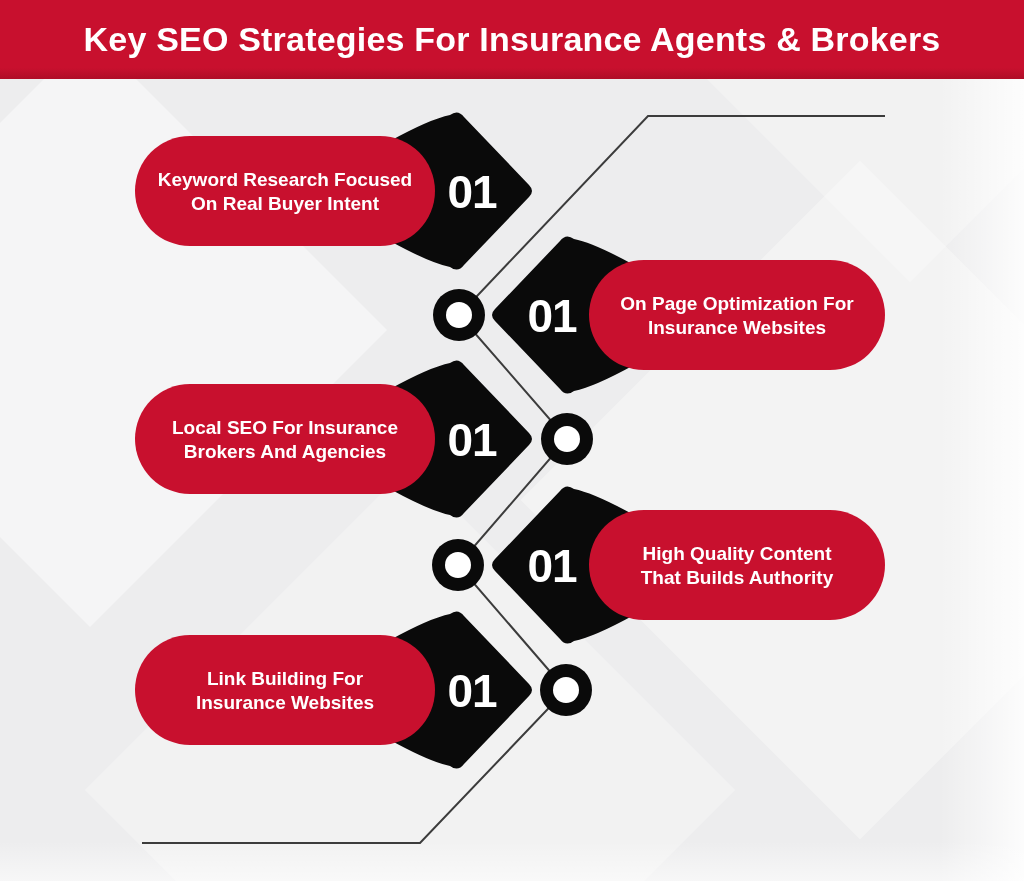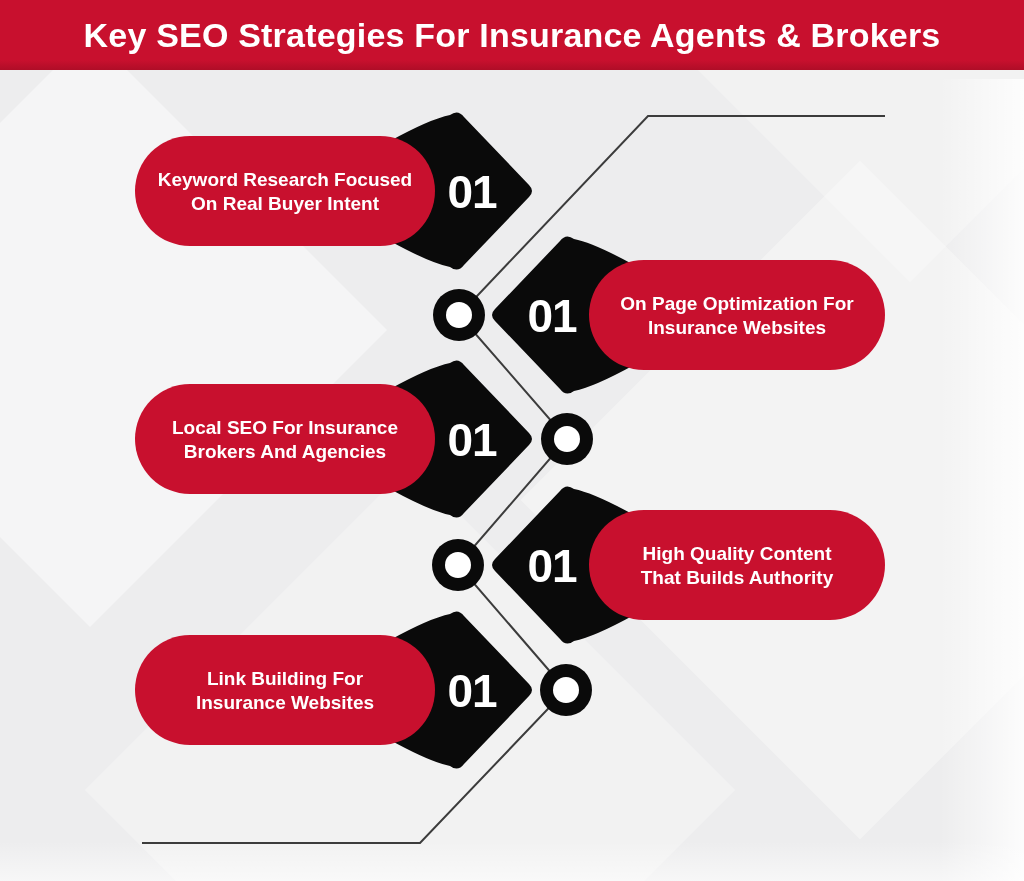--- a/index.html
+++ b/index.html
@@ -7,21 +7,21 @@
     position:relative;width:1024px;height:881px;overflow:hidden;
     background:#EDEDEE;font-family:"Liberation Sans",sans-serif;
   }
   
   .wm{position:absolute;background:rgba(255,255,255,0.45);transform:rotate(45deg);}
   .band-right{position:absolute;top:79px;right:0;bottom:0;width:85px;
     background:linear-gradient(to right, rgba(255,255,255,0), rgba(255,255,255,0.85));}
   .band-bottom{position:absolute;left:0;right:0;bottom:0;height:40px;
     background:linear-gradient(to bottom, rgba(255,255,255,0), rgba(255,255,255,0.55));}
   #banner{
-    position:absolute;top:0;left:0;width:1024px;height:70px;
+    position:absolute;top:0;left:0;width:1024px;height:79px;
     background:linear-gradient(#C8102E 86%, #AF0D27);
     display:flex;align-items:center;justify-content:center;
   }
   #banner h1{
     margin:0;color:#ffffff;font-size:34px;font-weight:bold;letter-spacing:0.2px;
     font-family:"Liberation Sans",sans-serif;white-space:nowrap;
   }
   #diagram{position:absolute;top:0;left:0;}
   .pill-text{font:bold 19px "Liberation Sans",sans-serif;fill:#ffffff;}
   .step-num{font:bold 46px "Liberation Sans",sans-serif;fill:#ffffff;letter-spacing:-1px;}

